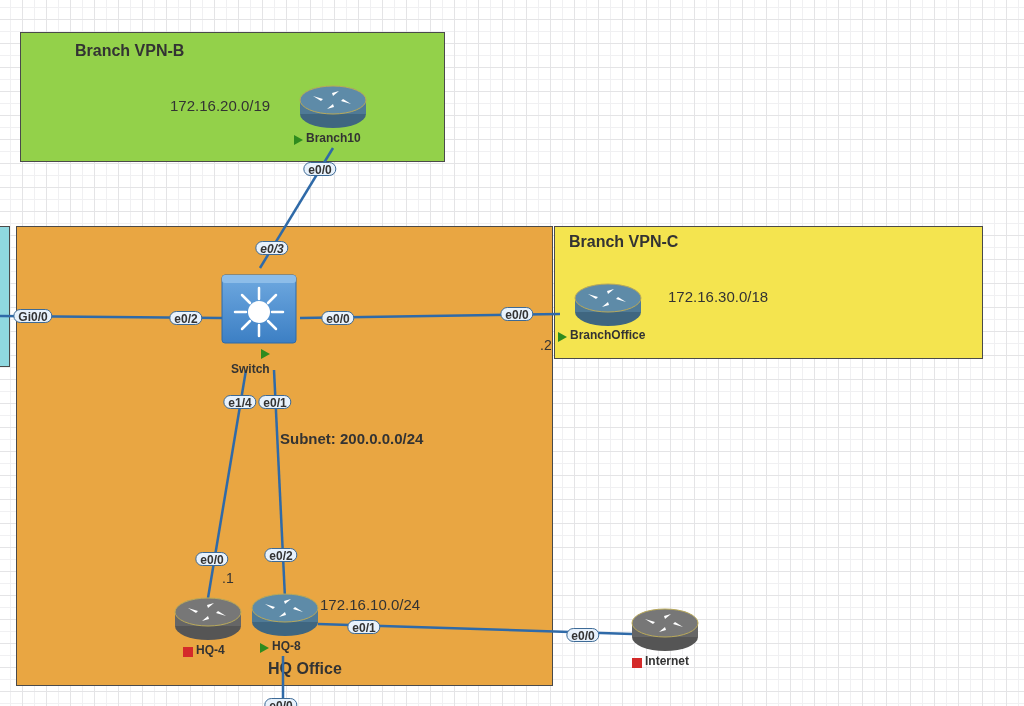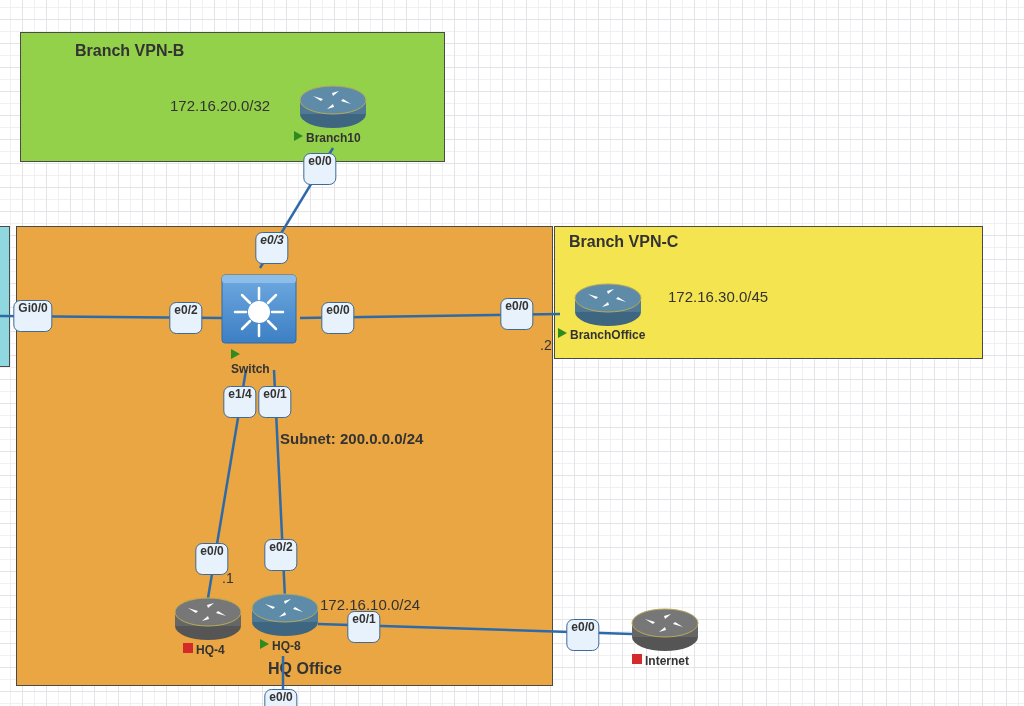--- a/index.html
+++ b/index.html
@@ -16,52 +16,52 @@
     background-position:-2px -5px, -2px -5px, -2px -5px, -2px -5px;
   }
   .canvas { position:absolute; left:0; top:0; width:1024px; height:706px; }
   .zone { position:absolute; box-sizing:border-box; border:1px solid #4a4a4a; }
   .zone-title { position:absolute; font-weight:bold; font-size:16px; color:#333; white-space:nowrap; }
   .subnet { position:absolute; font-size:15px; color:#333; white-space:nowrap; }
   .subnet.bold { font-weight:bold;text-align:right; }
   .note { position:absolute; font-size:14px; color:#333; }
   svg.links { position:absolute; left:0; top:0; }
   .port {
-    position:absolute; box-sizing:border-box; height:32px; padding:0 4px;
+    position:absolute; box-sizing:border-box; height:14px; padding:0 4px;
     background:#e8f2fc; border:1.5px solid #3d6a96; border-radius:7px;
     font-size:12px; font-weight:bold; color:#333; line-height:15px;
     transform:translate(-50%,-50%); white-space:nowrap; cursor:pointer;
   }
   .node { position:absolute; cursor:pointer; }
   .node-label {
     position:absolute; font-size:12px; font-weight:bold; color:#333;
-    white-space:nowrap; display:flex; align-items:flex-start; gap:3px;
+    white-space:nowrap; display:flex; align-items:flex-end; gap:3px;
   }
   .status-run { width:0; height:0; border-top:5px solid transparent; border-bottom:5px solid transparent; border-left:9px solid #2e8b1f; display:inline-block; }
   .status-stop { width:10px; height:10px; background:#d42a2a; display:inline-block; }
 </style>
 </head>
 <body>
 
 <div class="canvas">
 
   <div class="zone" style="left:-2px; top:226px; width:12px; height:141px; background:#8fd8e0;"></div>
 
   <div class="zone" style="left:20px; top:32px; width:425px; height:130px; background:#93d14a;"></div>
   <div class="zone-title" style="left:75px; top:42px;">Branch VPN-B</div>
-  <div class="subnet" style="left:170px; top:97px;">172.16.20.0/32</div>
+  <div class="subnet" style="left:170px; top:97px;">172.16.20.0/19</div>
 
   <div class="zone" style="left:16px; top:226px; width:537px; height:460px; background:#e9a642;"></div>
   <div class="subnet bold" style="left:280px; top:430px;">Subnet: 200.0.0.0/24</div>
   <div class="subnet" style="left:320px; top:596px;">172.16.10.0/24</div>
   <div class="zone-title" style="left:268px; top:660px;">HQ Office</div>
 
   <div class="zone" style="left:554px; top:226px; width:429px; height:133px; background:#f4e44f;"></div>
   <div class="zone-title" style="left:569px; top:233px;">Branch VPN-C</div>
-  <div class="subnet" style="left:668px; top:288px;">172.16.30.0/45</div>
+  <div class="subnet" style="left:668px; top:288px;">172.16.30.0/18</div>
 
   <svg class="links" width="1024" height="706">
     <g stroke="#2f6aa8" stroke-width="2.5" fill="none">
       <line x1="333" y1="148" x2="260" y2="268"></line>
       <line x1="0" y1="316" x2="222" y2="318"></line>
       <line x1="300" y1="318" x2="560" y2="314"></line>
       <line x1="246" y1="370" x2="208" y2="598"></line>
       <line x1="274" y1="370" x2="285" y2="598"></line>
       <line x1="318" y1="624" x2="632" y2="634"></line>
       <line x1="283" y1="656" x2="283" y2="706"></line>

